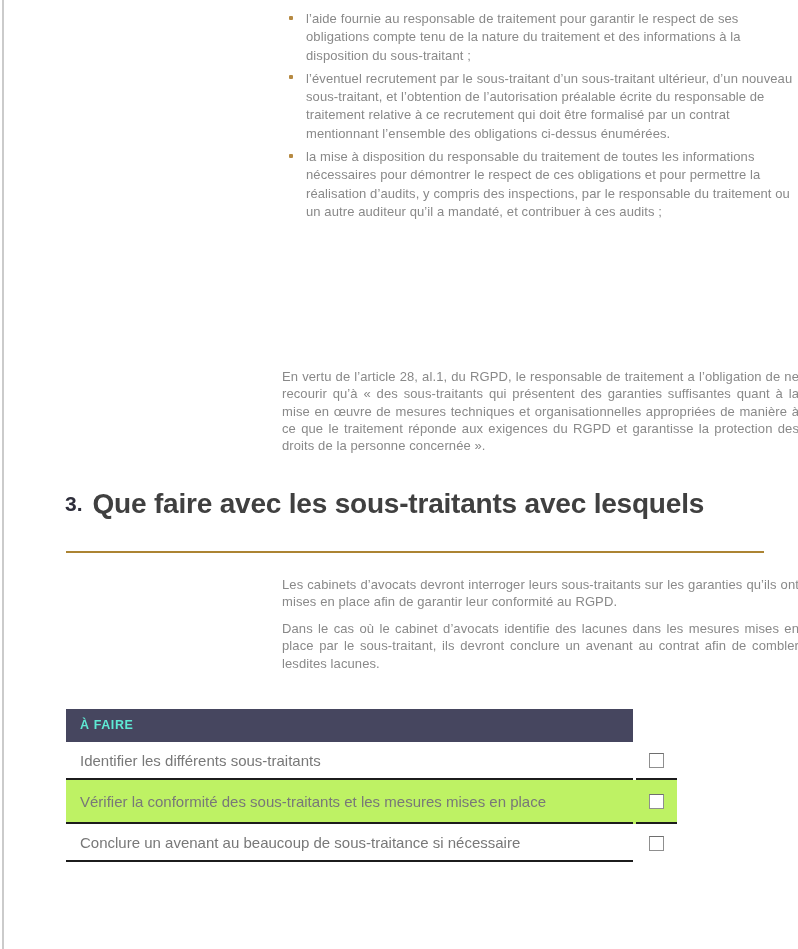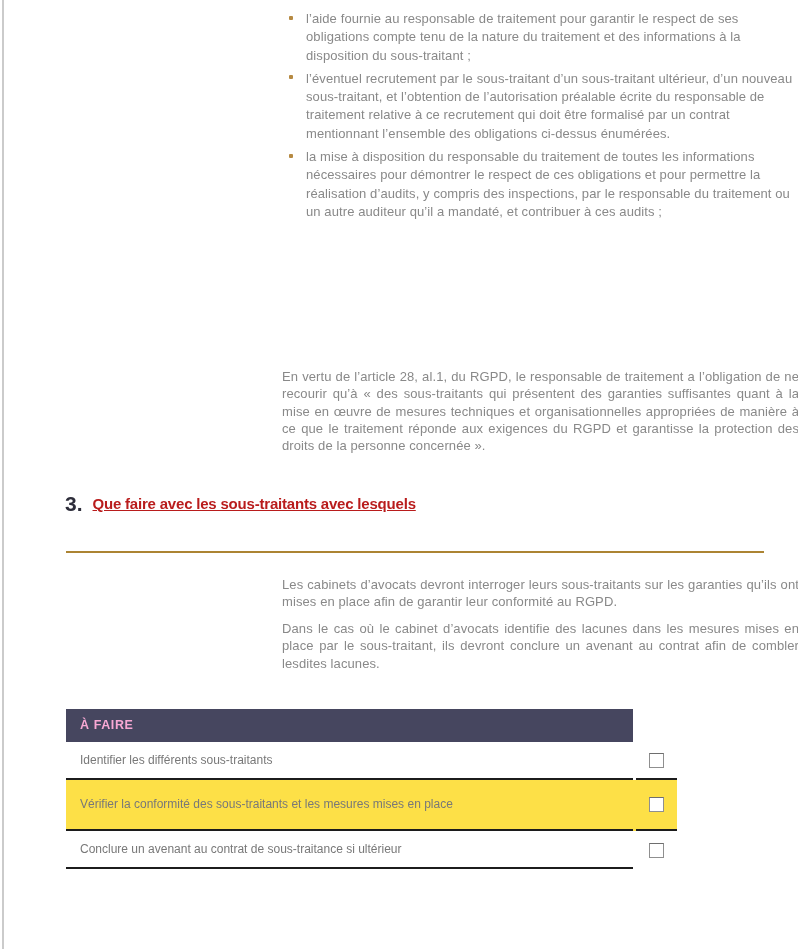--- a/index.html
+++ b/index.html
@@ -38,49 +38,48 @@
   
   .heading {
     position: absolute; left: 65px; top: 490px; width: 700px;
     display: flex; align-items: flex-start;
   }
   .heading-number {
     color: #2d2d3a; font-weight: bold; font-size: 21px; line-height: 28px;
     margin-right: 10px;
   }
   .heading-text {
-    color: #b91c1c; font-weight: bold; font-size: 15px; line-height: 28px;
+    color: #404040; font-weight: bold; font-size: 28px; line-height: 28px;
     letter-spacing: -0.2px;
-    text-decoration: underline;
   }
   .heading-rule {
     position: absolute; left: 66px; top: 551px; width: 698px; height: 2px;
     background: #ac8433;
   }
   
   .todo { position: absolute; left: 66px; top: 709px; width: 611px; }
   .todo-header {
     width: 567px; height: 33px; background: #46465f;
-    color: #f9a8d4; font-weight: bold; font-size: 12.5px;
+    color: #5eead4; font-weight: bold; font-size: 12.5px;
     letter-spacing: 0.6px; line-height: 33px; padding-left: 14px;
   }
   .todo-row { display: flex; gap: 3px; align-items: stretch; }
   .todo-cell-text {
     width: 567px; padding: 0 14px;
     display: flex; flex-direction: column; justify-content: center;
-    color: #787878; font-size: 12px; line-height: 17px;
+    color: #787878; font-size: 15px; line-height: 17px;
     border-bottom: 2px solid #1c1c1c;
   }
   .todo-cell-check {
     flex: 1;
     display: flex; align-items: center; justify-content: center;
     border-bottom: 2px solid #1c1c1c;
   }
   .todo-row.r1 { height: 38px; }
-  .todo-row.r2 { height: 51px; background: #fde047; }
+  .todo-row.r2 { height: 44px; background: #bef264; }
   .todo-row.r3 { height: 38px; }
   .todo-row.r3 .todo-cell-check { border-bottom: none; }
   .checkbox {
     width: 15px; height: 15px; background: #ffffff;
     border: 1.5px solid #8f8f8f; border-top-color: #6e6e6e;
     cursor: pointer;
   }
 </style>
 </head>
 <body>
@@ -132,20 +131,20 @@
       <div class="todo-cell-text">
         <span>Vérifier la conformité des sous-traitants et les mesures mises en place</span>
       </div>
       <div class="todo-cell-check">
         <div class="checkbox"></div>
       </div>
     </div>
 
     <div class="todo-row r3">
       <div class="todo-cell-text">
-        <span>Conclure un avenant au contrat de sous-traitance si ultérieur</span>
+        <span>Conclure un avenant au beaucoup de sous-traitance si nécessaire</span>
       </div>
       <div class="todo-cell-check">
         <div class="checkbox"></div>
       </div>
     </div>
   </div>
 </div>
 
 </body></html>

